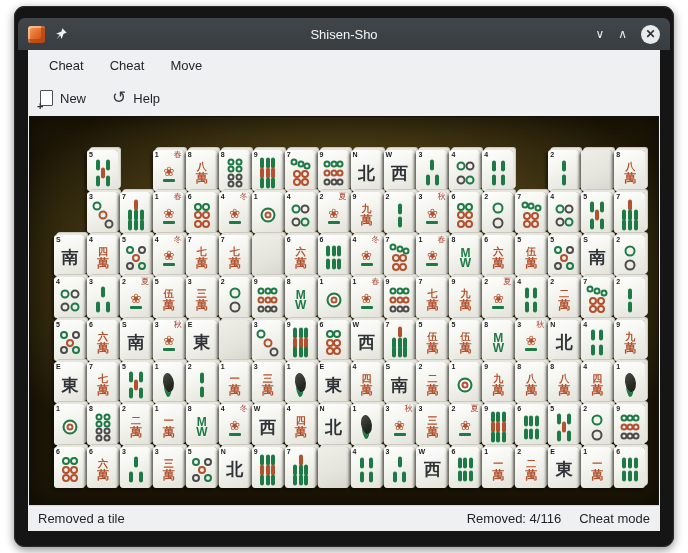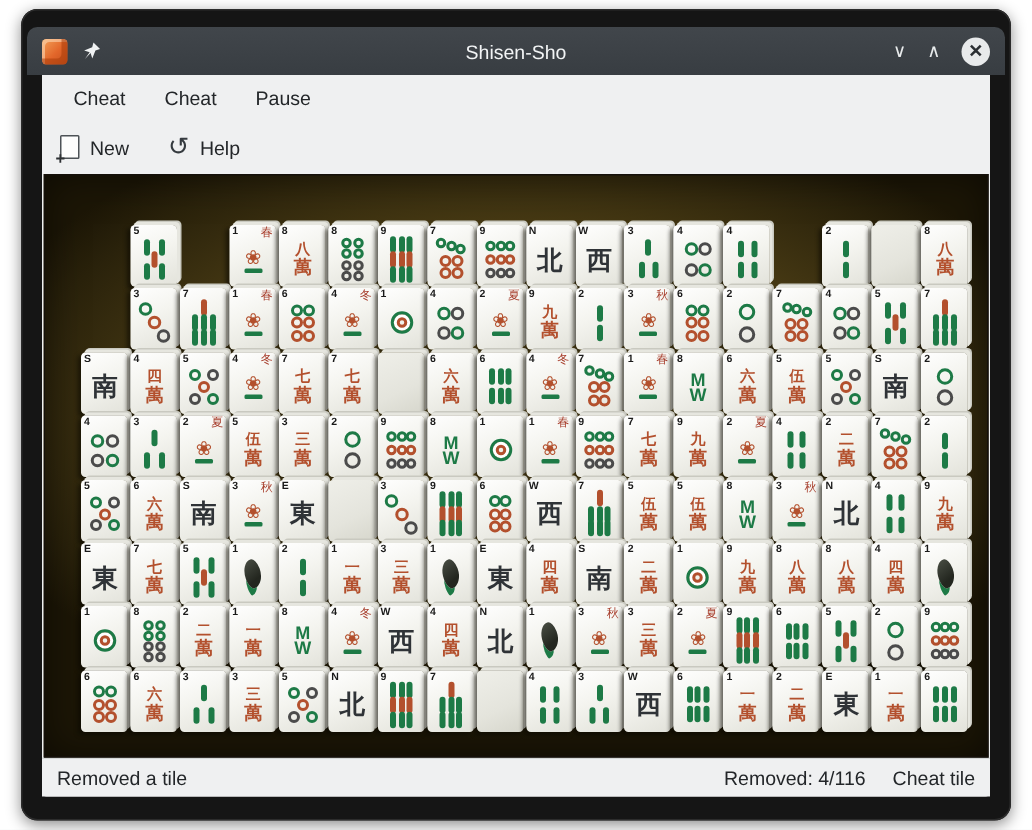--- a/index.html
+++ b/index.html
@@ -90,21 +90,21 @@
       <span class="win-btn">∧</span>
       <span class="close-btn">✕</span>
     </div>
   </div>
 
   <div class="content">
 
     <div class="menubar">
       <span class="menu-item">Cheat</span>
       <span class="menu-item">Cheat</span>
-      <span class="menu-item">Pause</span>
+      <span class="menu-item">Move</span>
     </div>
 
     <div class="toolbar">
       <div class="tool-btn">
         <span class="icon-new"></span>
         <span>New</span>
       </div>
       <div class="tool-btn">
         <span class="icon-undo">↺</span>
         <span>Help</span>
@@ -1365,18 +1365,18 @@
             <div class="stick" style="left: 50%; top: 72%; background: rgb(29, 122, 70);"></div>
             <div class="stick" style="left: 72%; top: 72%; background: rgb(29, 122, 70);"></div>
           </div>
         </div>
       </div>
 
     <div class="statusbar">
       <span>Removed a tile</span>
       <span class="sb-right">
         <span>Removed: 4/116</span>
-        <span>Cheat tile</span>
+        <span>Cheat mode</span>
       </span>
     </div>
 
   </div>
 </div>
 
 </body></html>

